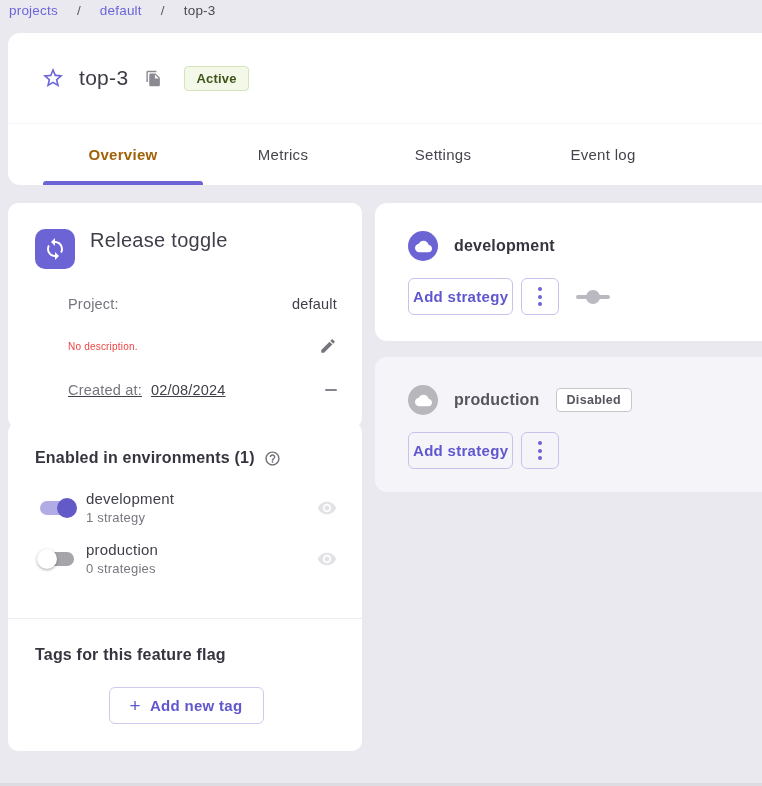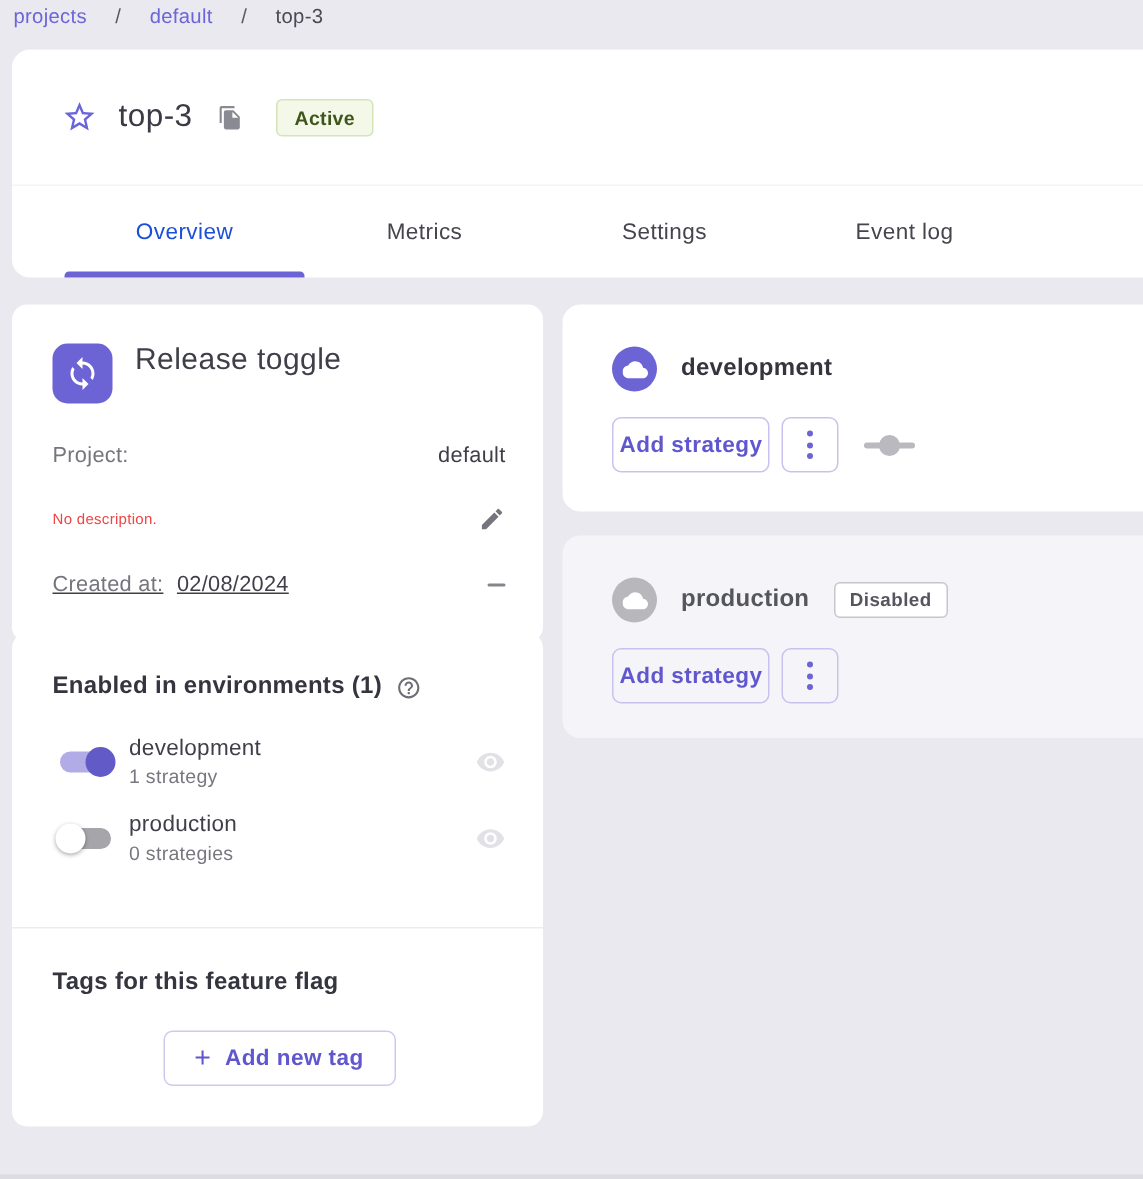--- a/index.html
+++ b/index.html
@@ -29,32 +29,32 @@
 
   
   .header-card { position:absolute; top:33px; left:8px; width:790px; height:152px; background:#fff; border-radius:12px; }
   .title-row { height:90px; display:flex; align-items:center; padding-left:33px; }
   .star-btn { width:24px; height:24px; margin-right:14px; cursor:pointer; display:flex; align-items:center; }
   .flag-title { font-size:21px; font-weight:500; color:#3b3b45; letter-spacing:.3px; }
   .copy-btn { width:18px; height:18px; margin-left:17px; cursor:pointer; display:flex; align-items:center; }
   .status-badge { margin-left:21px; padding:4px 11px; font-size:13px; font-weight:bold; color:#3f5519; background:#f3f8e9; border:1px solid #d3e5b8; border-radius:4px; letter-spacing:.2px; }
   .tabs-row { height:62px; display:flex; padding-left:35px; border-top:1px solid #f4f4f6; }
   .tab { width:160px; display:flex; align-items:center; justify-content:center; font-size:15px; color:#45454e; letter-spacing:.3px; position:relative; cursor:pointer; }
-  .tab.active { font-weight:normal; color:#1d4ed8; }
+  .tab.active { font-weight:bold; color:#a16207; }
   .tab.active::after { content:""; position:absolute; left:0; right:0; bottom:0; height:4px; background:var(--purple); border-radius:3px 3px 0 0; }
 
   
   .card { position:absolute; background:#fff; border-radius:10px; }
 
   
   .card-overview { top:203px; left:8px; width:354px; height:225px; }
   .type-row { display:flex; gap:15px; padding:26px 25px 0 27px; }
   .type-icon { width:40px; height:40px; border-radius:10px; background:var(--purple); display:flex; align-items:center; justify-content:center; flex:0 0 auto; }
   .type-label { font-size:20px; color:#3f3f49; letter-spacing:.3px; }
-  .meta-row { display:flex; justify-content:space-between; align-items:center; padding:0 25px 0 27px; }
+  .meta-row { display:flex; justify-content:space-between; align-items:center; padding:0 25px 0 27px;margin-left:33px; }
   .row-project { margin-top:27px; }
   .row-desc { margin-top:25px; }
   .row-created { margin-top:27px;text-decoration:underline; }
   .meta-label { font-size:14.5px; color:var(--text-gray); letter-spacing:.2px; }
   .meta-value { font-size:14.5px; color:#3f3f49; letter-spacing:.2px; }
   .desc-text { font-size:10px; color:#ef4444; letter-spacing:.2px;text-align:right; }
   .icon-btn { background:none; border:none; cursor:pointer; display:flex; align-items:center; justify-content:center; padding:0; }
   .minus-bar { width:12px; height:2px; background:#85858d; border-radius:1px; display:inline-block; }
   .created-group { display:flex; gap:9px; align-items:baseline; }
 

